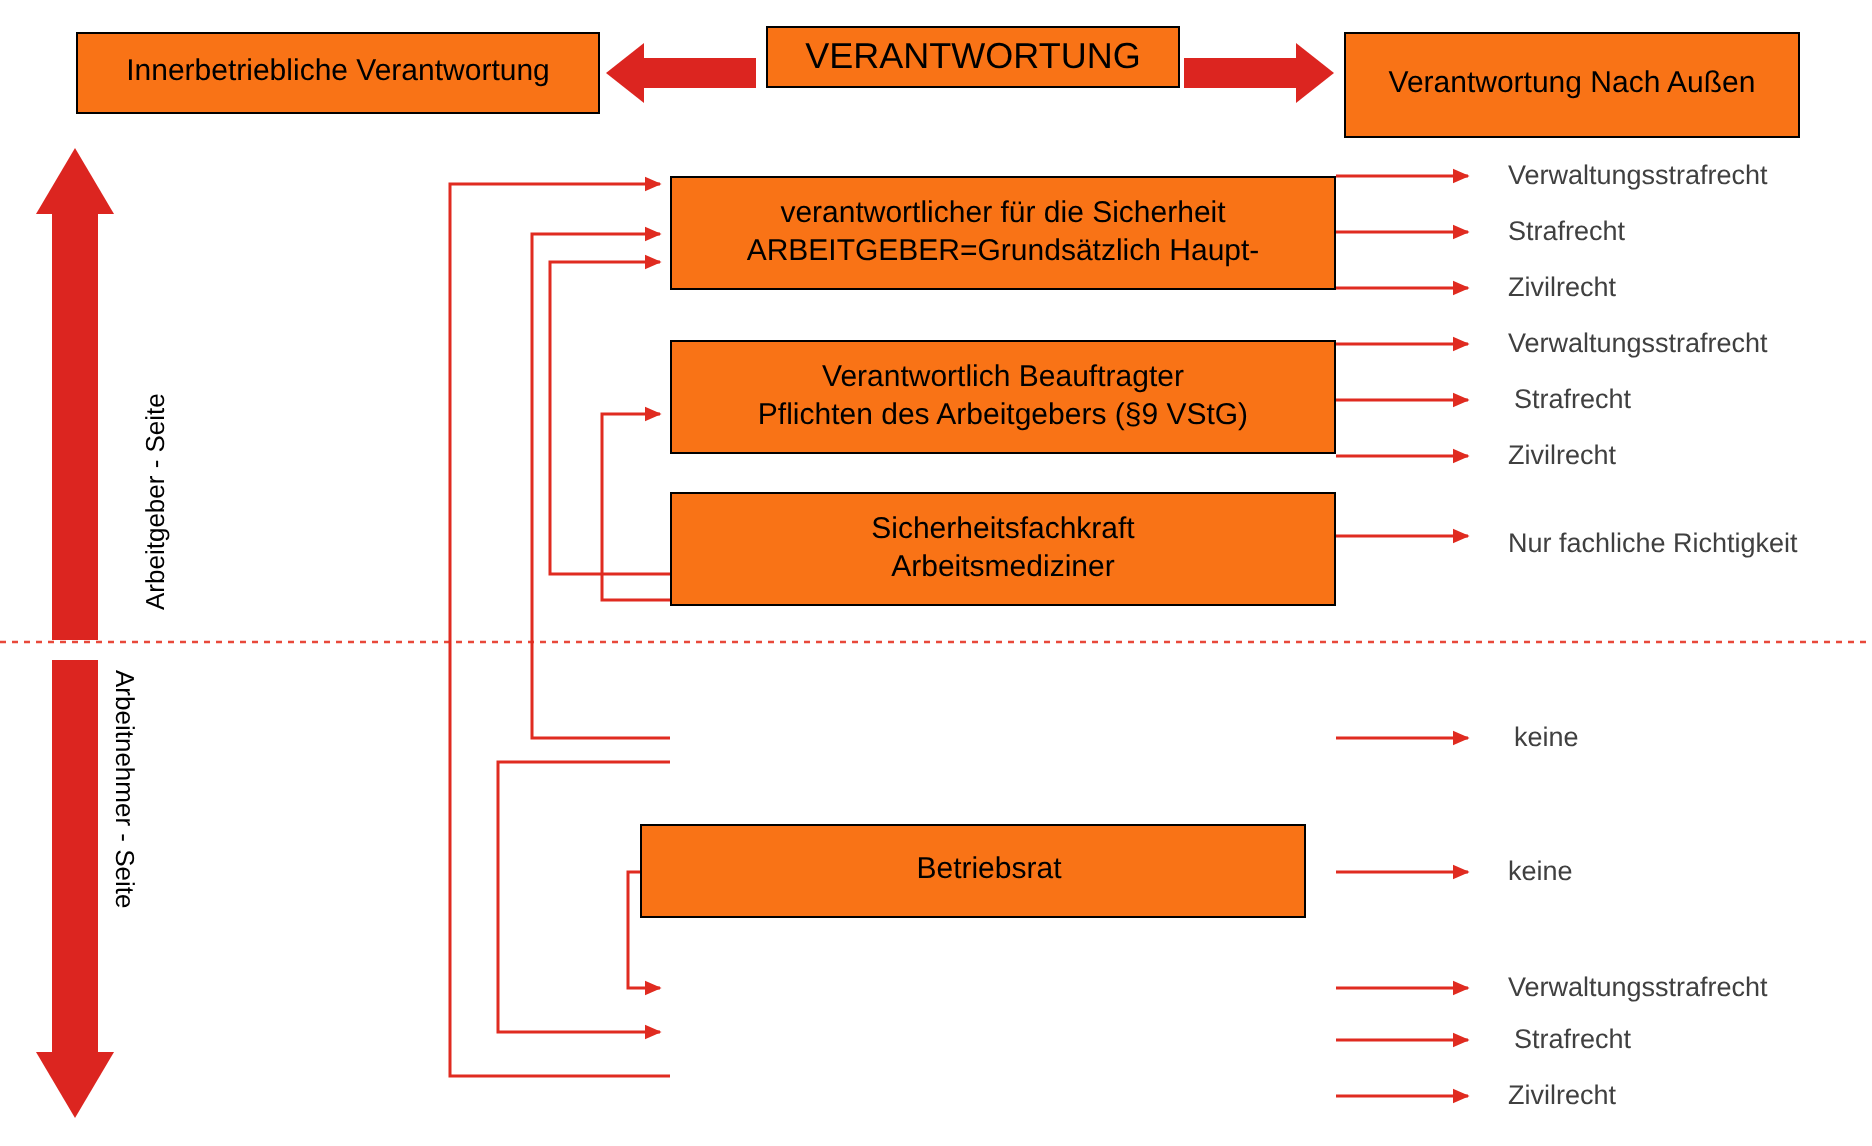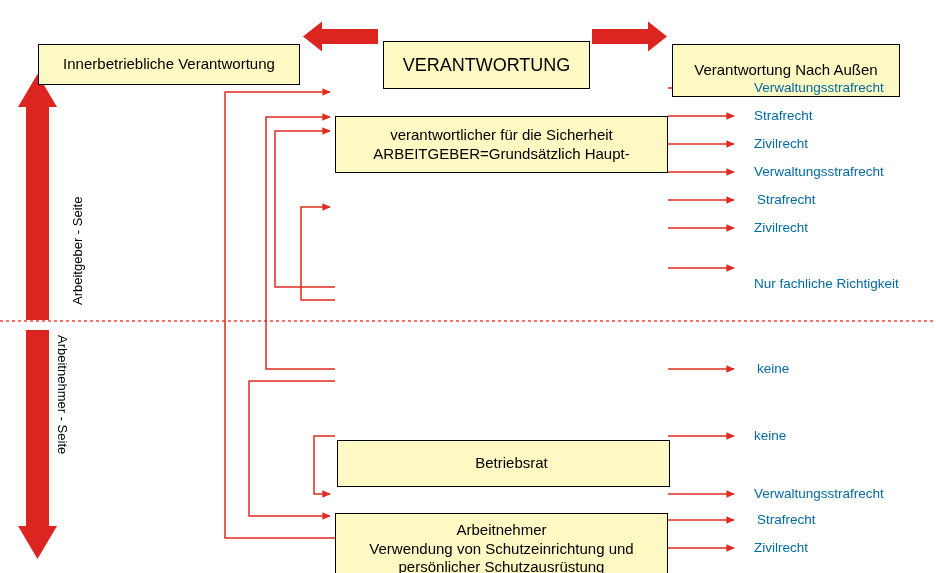--- a/index.html
+++ b/index.html
@@ -1,25 +1,25 @@
 <!DOCTYPE html>
 <html><head>
 <meta charset="utf-8">
 <style>
   html,body{margin:0;padding:0;background:#ffffff;}
   body{font-family:"Liberation Sans", sans-serif;}
   #stage{position:relative;width:936px;height:573px;background:#fff;overflow:hidden;}
   svg.layer{position:absolute;left:0;top:0;width:936px;height:573px;}
-  .box{position:absolute;border:1.4px solid #000;background:#fef9c3;box-sizing:border-box;
-       display:flex;align-items:center;justify-content:center;text-align:center;margin-top:28px;}
+  .box{position:absolute;border:1.4px solid #000;background:#f97316;box-sizing:border-box;
+       display:flex;align-items:center;justify-content:center;text-align:center;}
   .box span{display:block;line-height:1.25;color:#000;}
   .hdr{font-size:15px;}
   .hdr-center{font-size:18px;}
   .node{font-size:15px;}
-  .rlabel{position:absolute;font-size:13.5px;color:#0369a1;white-space:nowrap;text-align:right;}
+  .rlabel{position:absolute;font-size:13.5px;color:#404040;white-space:nowrap;text-align:right;}
   .vlabel{position:absolute;font-size:13px;color:#000;white-space:nowrap;
           transform-origin:0 0;}
 </style>
 </head>
 <body>
 
 <div id="stage">
 
   <svg class="layer" viewBox="0 0 936 573">
     <defs>
@@ -82,21 +82,21 @@
       <path d="M668,494 L734,494" marker-end="url(#ah)"></path>
       <path d="M668,520 L734,520" marker-end="url(#ah)"></path>
       <path d="M668,548 L734,548" marker-end="url(#ah)"></path>
     </g>
   </svg>
 
   <div class="box hdr" style="left:38px;top:16px;width:262px;height:41px;">
     <span>Innerbetriebliche Verantwortung</span>
   </div>
 
-  <div class="box hdr-center" style="left:383px;top:13px;width:207px;height:48px;">
+  <div class="box hdr-center" style="left:383px;top:13px;width:207px;height:31px;">
     <span>VERANTWORTUNG</span>
   </div>
 
   <div class="box hdr" style="left:672px;top:16px;width:228px;height:53px;">
     <span>Verantwortung Nach Außen</span>
   </div>
 
   <div class="vlabel" style="left:70px;top:305px;transform:rotate(-90deg);">
     <span>Arbeitgeber - Seite</span>
   </div>
@@ -104,54 +104,59 @@
     <span>Arbeitnehmer - Seite</span>
   </div>
 
   <div class="box node" style="left:335px;top:88px;width:333px;height:57px;">
     <div>
       <span>verantwortlicher für die Sicherheit</span>
       <span>ARBEITGEBER=Grundsätzlich Haupt-</span>
     </div>
   </div>
 
+  <div class="box node" style="left:335px;top:170px;width:333px;height:57px;">
+    <div>
+      <span>Verantwortlich Beauftragter</span>
+      <span>Pflichten des Arbeitgebers (§9 VStG)</span>
+    </div>
+  </div>
+
+  <div class="box node" style="left:335px;top:246px;width:333px;height:57px;">
+    <div>
+      <span>Sicherheitsfachkraft</span>
+      <span>Arbeitsmediziner</span>
+    </div>
+  </div>
 
 
-
-  <div class="box node" style="left:337px;top:412px;width:333px;height:47px;padding-left:16px;">
+  <div class="box node" style="left:320px;top:412px;width:333px;height:47px;padding-left:16px;">
     <span>Betriebsrat</span>
   </div>
 
-  <div class="box node" style="left:335px;top:485px;width:333px;height:72px;">
-    <div>
-      <span>Arbeitnehmer</span>
-      <span>Verwendung von Schutzeinrichtung und</span>
-      <span>persönlicher Schutzausrüstung</span>
-    </div>
-  </div>
 
   <div class="rlabel" style="left:754px;top:80px;">
     <span>Verwaltungsstrafrecht</span>
   </div>
   <div class="rlabel" style="left:754px;top:108px;">
     <span>Strafrecht</span>
   </div>
   <div class="rlabel" style="left:754px;top:136px;">
     <span>Zivilrecht</span>
   </div>
   <div class="rlabel" style="left:754px;top:164px;">
     <span>Verwaltungsstrafrecht</span>
   </div>
   <div class="rlabel" style="left:757px;top:192px;">
     <span>Strafrecht</span>
   </div>
   <div class="rlabel" style="left:754px;top:220px;">
     <span>Zivilrecht</span>
   </div>
-  <div class="rlabel" style="left:754px;top:276px;">
+  <div class="rlabel" style="left:754px;top:264px;">
     <span>Nur fachliche Richtigkeit</span>
   </div>
   <div class="rlabel" style="left:757px;top:361px;">
     <span>keine</span>
   </div>
   <div class="rlabel" style="left:754px;top:428px;">
     <span>keine</span>
   </div>
   <div class="rlabel" style="left:754px;top:486px;">
     <span>Verwaltungsstrafrecht</span>

